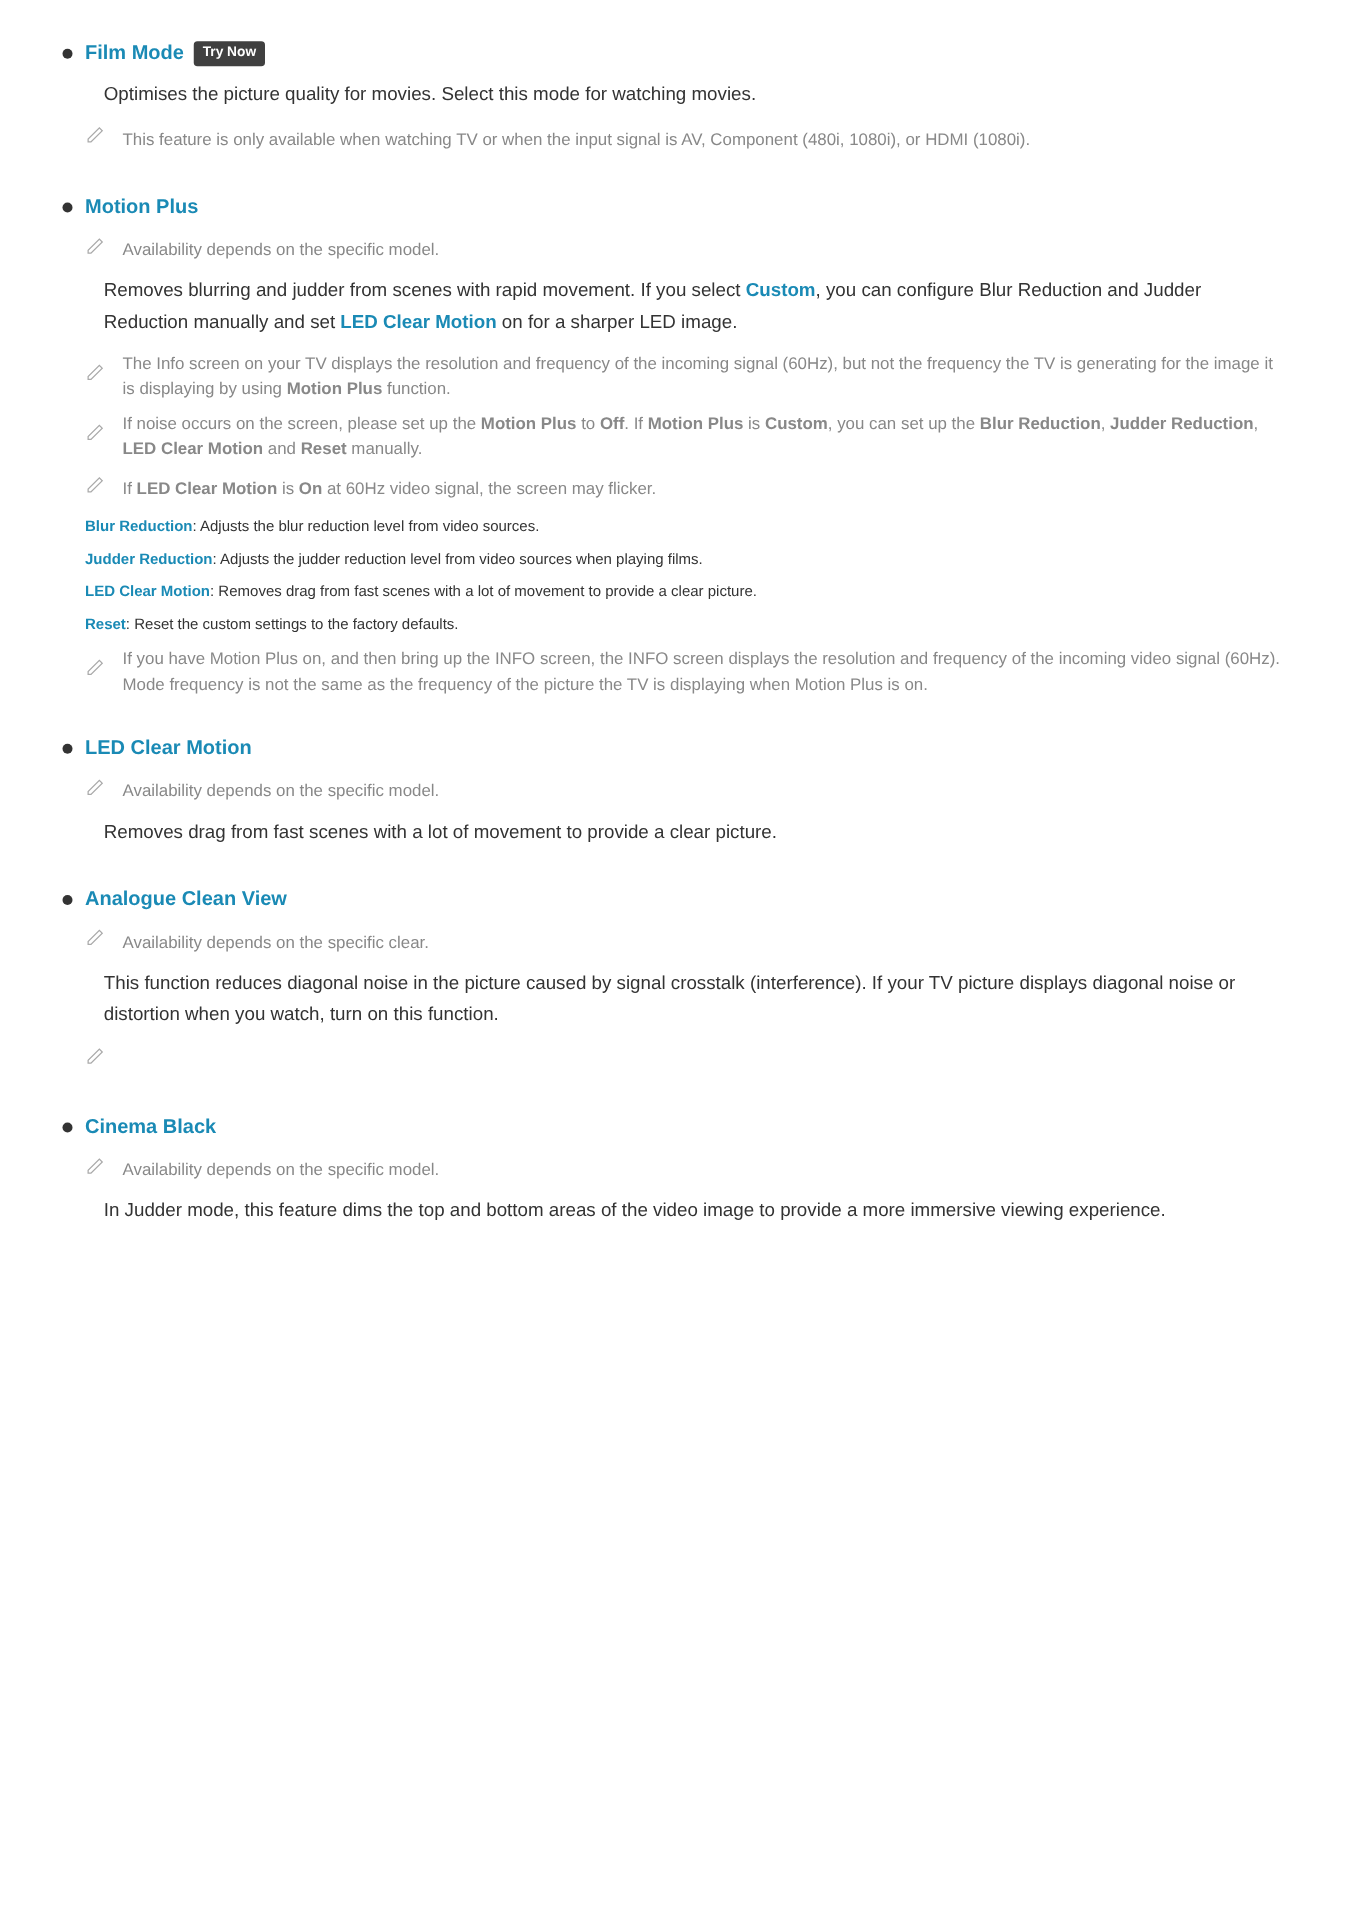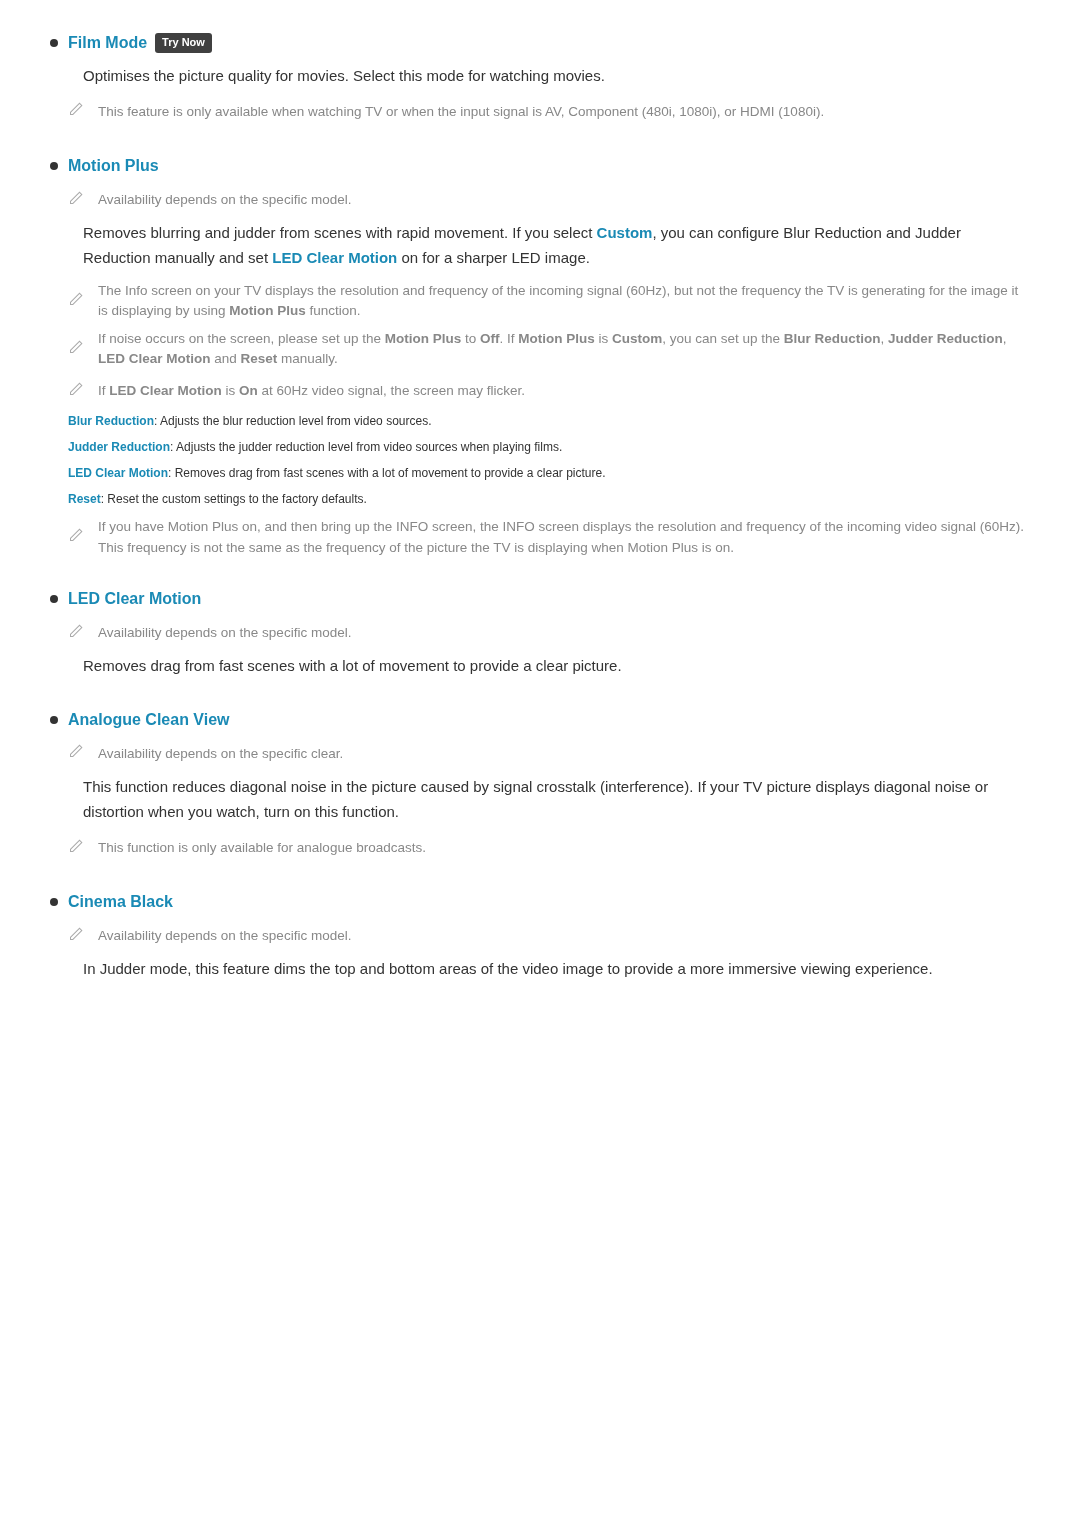--- a/index.html
+++ b/index.html
@@ -147,21 +147,21 @@
           <span class="note-text">If <span style="font-weight: 600;">LED Clear Motion</span> is <span style="font-weight: 600;">On</span> at 60Hz video signal, the screen may flicker.</span>
         </div>
         <div class="def-row"><span class="def-term">Blur Reduction</span><span>:</span> Adjusts the blur reduction level from video sources.</div>
         <div class="def-row"><span class="def-term">Judder Reduction</span><span>:</span> Adjusts the judder reduction level from video sources when playing films.</div>
         <div class="def-row"><span class="def-term">LED Clear Motion</span><span>:</span> Removes drag from fast scenes with a lot of movement to provide a clear picture.</div>
         <div class="def-row"><span class="def-term">Reset</span><span>:</span> Reset the custom settings to the factory defaults.</div>
         <div class="note-row">
           <span class="note-icon"><svg width="16" height="16" viewBox="0 0 16 16" fill="#aaa" xmlns="http://www.w3.org/2000/svg">
               <path d="M11.5 1.5l3 3L5 14H2v-3L11.5 1.5zm0 1.41L3 11.41V13h1.59l8.5-8.5-1.59-1.59z"></path>
             </svg></span>
-          <span class="note-text">If you have Motion Plus on, and then bring up the INFO screen, the INFO screen displays the resolution and frequency of the incoming video signal (60Hz). This frequency is not the same as the frequency of the picture the TV is displaying when Motion Plus is on.</span>
+          <span class="note-text">If you have Motion Plus on, and then bring up the INFO screen, the INFO screen displays the resolution and frequency of the incoming video signal (60Hz). Mode frequency is not the same as the frequency of the picture the TV is displaying when Motion Plus is on.</span>
         </div>
       </div>
     </li>
     <li>
       <div class="bullet-row">
         <span class="bullet-dot"></span>
         <span class="section-title">LED Clear Motion</span>
       </div>
       <div class="section-body">
         <div class="note-row">
@@ -183,21 +183,20 @@
           <span class="note-icon"><svg width="16" height="16" viewBox="0 0 16 16" fill="#aaa" xmlns="http://www.w3.org/2000/svg">
               <path d="M11.5 1.5l3 3L5 14H2v-3L11.5 1.5zm0 1.41L3 11.41V13h1.59l8.5-8.5-1.59-1.59z"></path>
             </svg></span>
           <span class="note-text">Availability depends on the specific clear.</span>
         </div>
         <p class="body-text">This function reduces diagonal noise in the picture caused by signal crosstalk (interference). If your TV picture displays diagonal noise or distortion when you watch, turn on this function.</p>
         <div class="note-row">
           <span class="note-icon"><svg width="16" height="16" viewBox="0 0 16 16" fill="#aaa" xmlns="http://www.w3.org/2000/svg">
               <path d="M11.5 1.5l3 3L5 14H2v-3L11.5 1.5zm0 1.41L3 11.41V13h1.59l8.5-8.5-1.59-1.59z"></path>
             </svg></span>
-          <span class="note-text">This function is only available for analogue broadcasts.</span>
         </div>
       </div>
     </li>
     <li>
       <div class="bullet-row">
         <span class="bullet-dot"></span>
         <span class="section-title">Cinema Black</span>
       </div>
       <div class="section-body">
         <div class="note-row">

